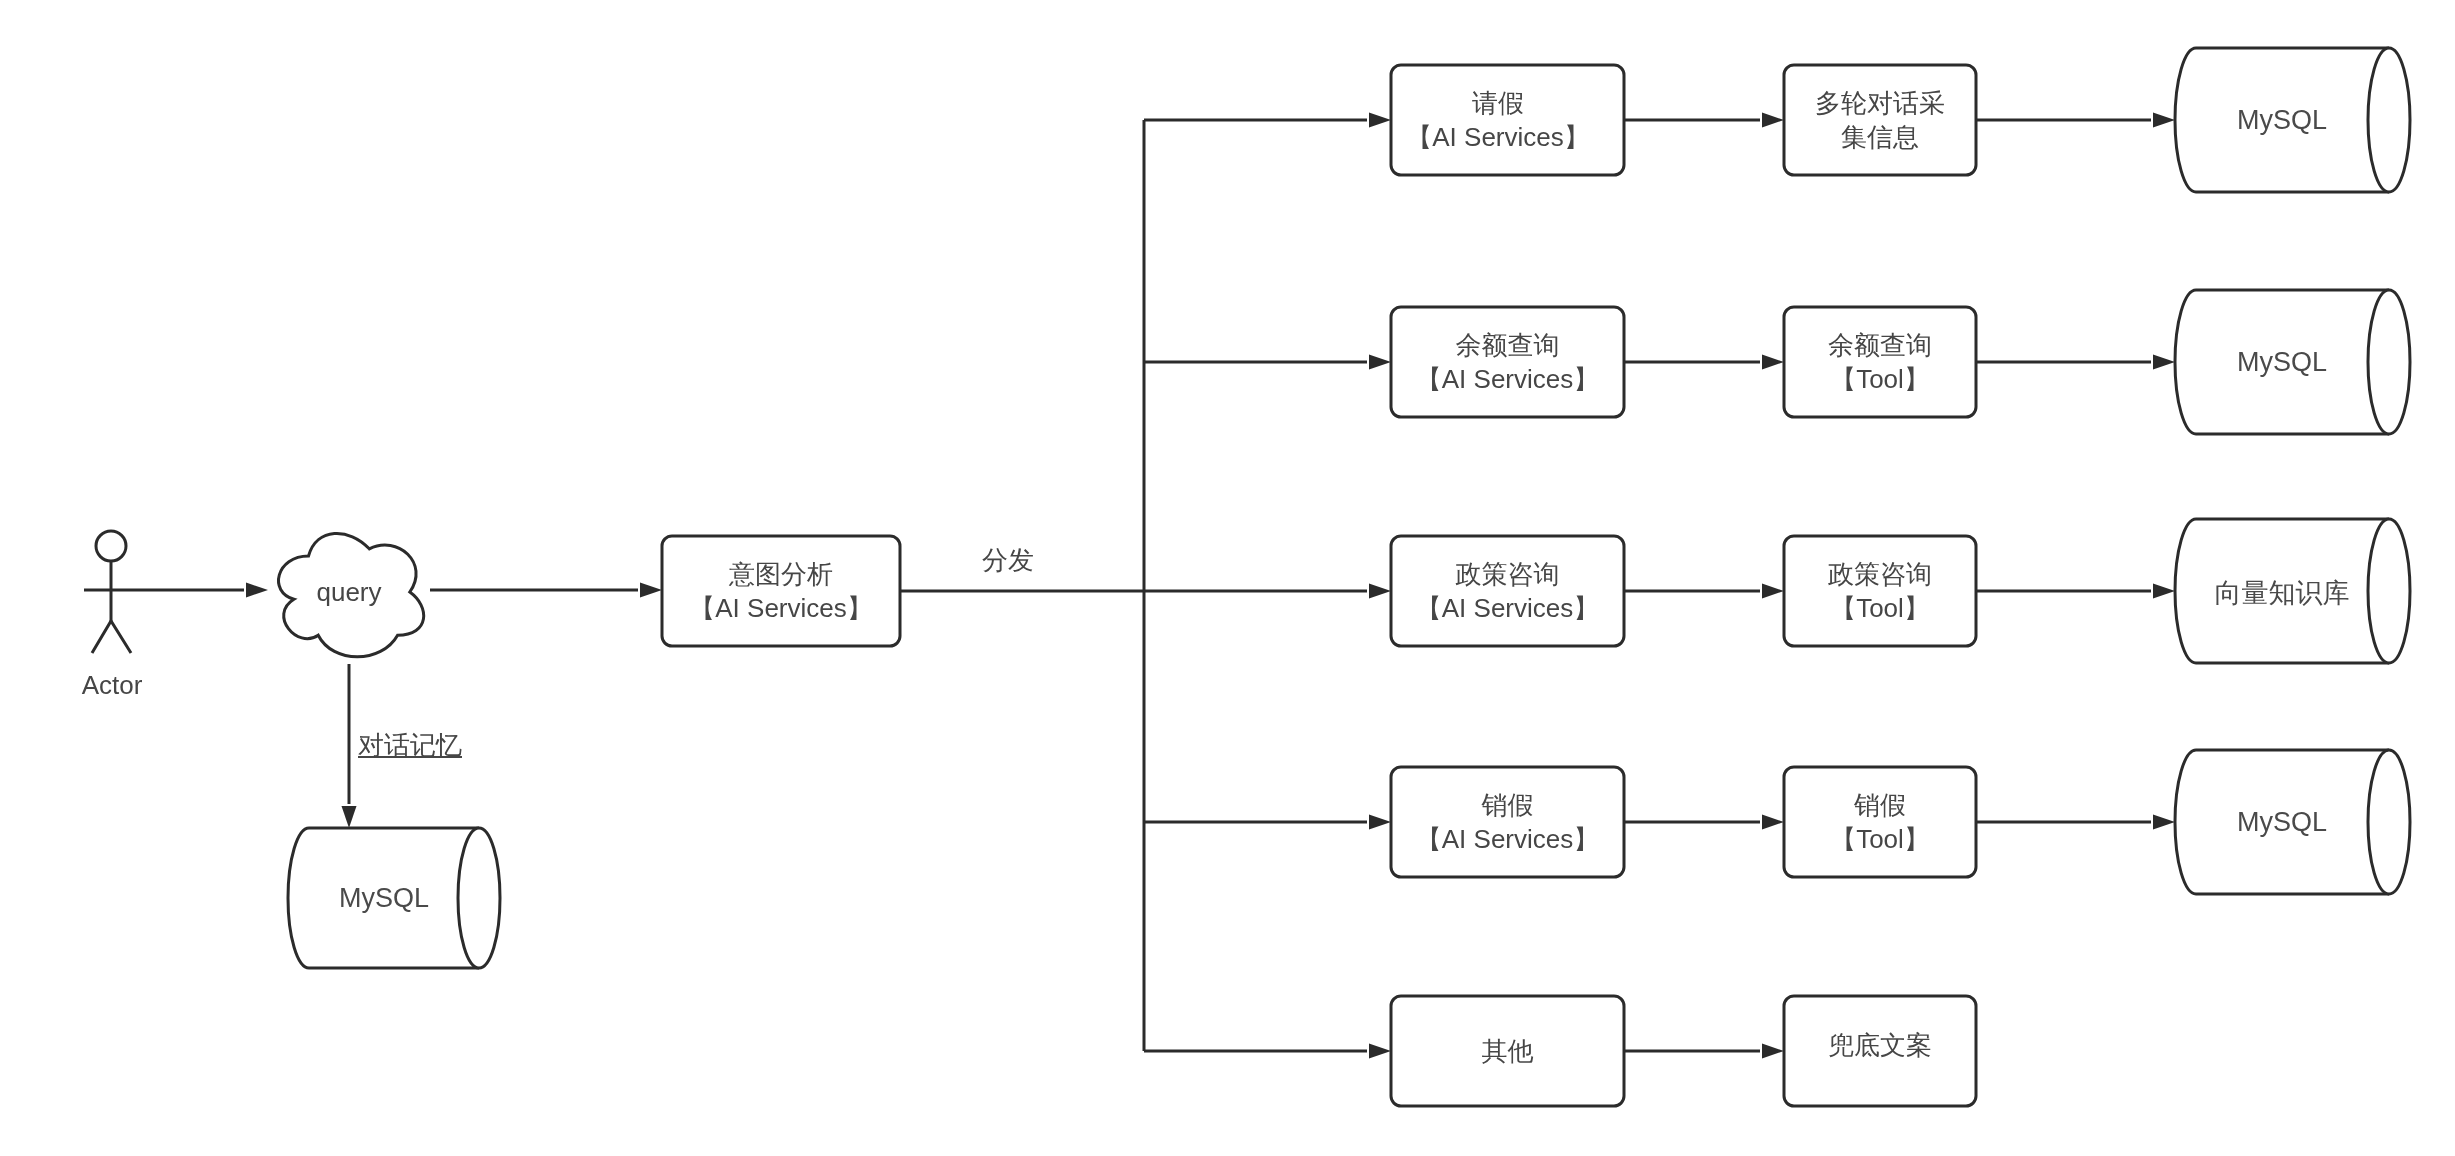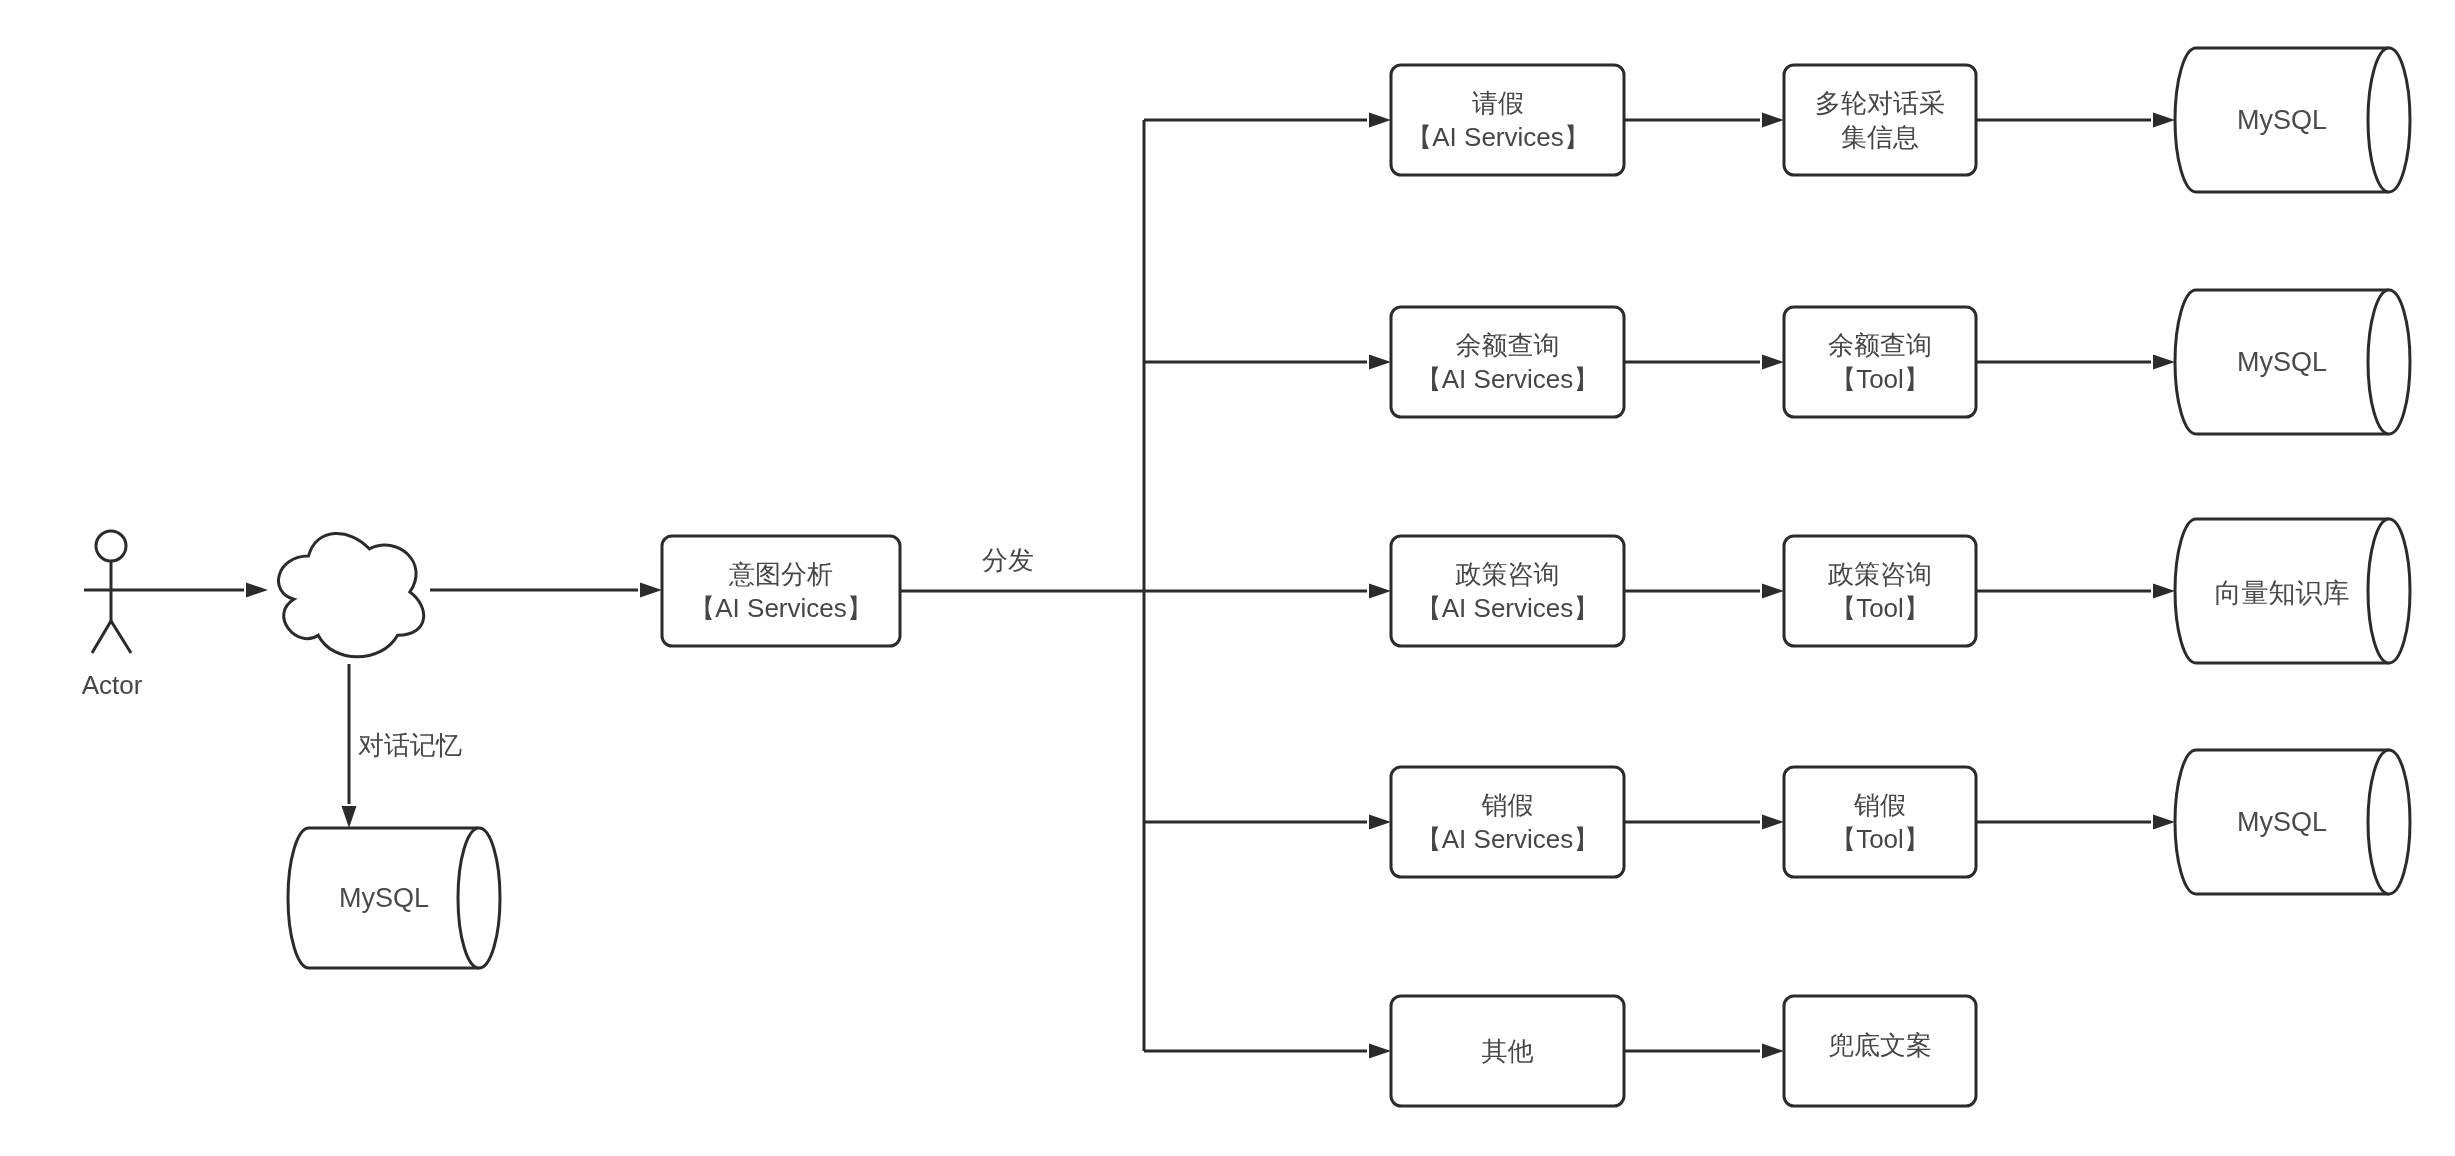--- a/index.html
+++ b/index.html
@@ -157,27 +157,28 @@
       <ellipse cx="2389" cy="591" rx="21" ry="72"></ellipse>
     </g>
     <g fill="#ffffff">
       <path d="M 2196,750 H 2389 M 2196,894 H 2389 M 2196,750 A 21,72 0 0 0 2196,894"></path>
       <ellipse cx="2389" cy="822" rx="21" ry="72"></ellipse>
     </g>
   </svg>
 
   <div class="lbl" style="left:42px; top:668px; width:140px; height:34px;">Actor</div>
 
+  <div class="lbl" style="left:268px; top:520px; width:162px; height:144px;">query</div>
 
   <div class="lbl" style="left:662px; top:536px; width:238px; height:110px;">意图分析
 【AI Services】</div>
 
   <div class="lbl" style="left:938px; top:542px; width:140px; height:36px;">分发</div>
 
-  <div class="lbl left" style="left:358px; top:727px; width:200px; height:36px;">对话记忆</div>
+  <div class="lbl left" style="left:358px; top:727px; width:200px; height:36px;text-decoration:underline;">对话记忆</div>
 
   <div class="lbl db" style="left:288px; top:828px; width:192px; height:140px;">MySQL</div>
 
   <div class="lbl" style="left:1391px; top:65px; width:214px; height:110px;">请假
 【AI Services】</div>
   <div class="lbl" style="left:1784px; top:65px; width:192px; height:110px;">多轮对话采
 集信息</div>
   <div class="lbl db" style="left:2175px; top:48px; width:214px; height:144px;">MySQL</div>
 
   <div class="lbl" style="left:1391px; top:307px; width:233px; height:110px;">余额查询

